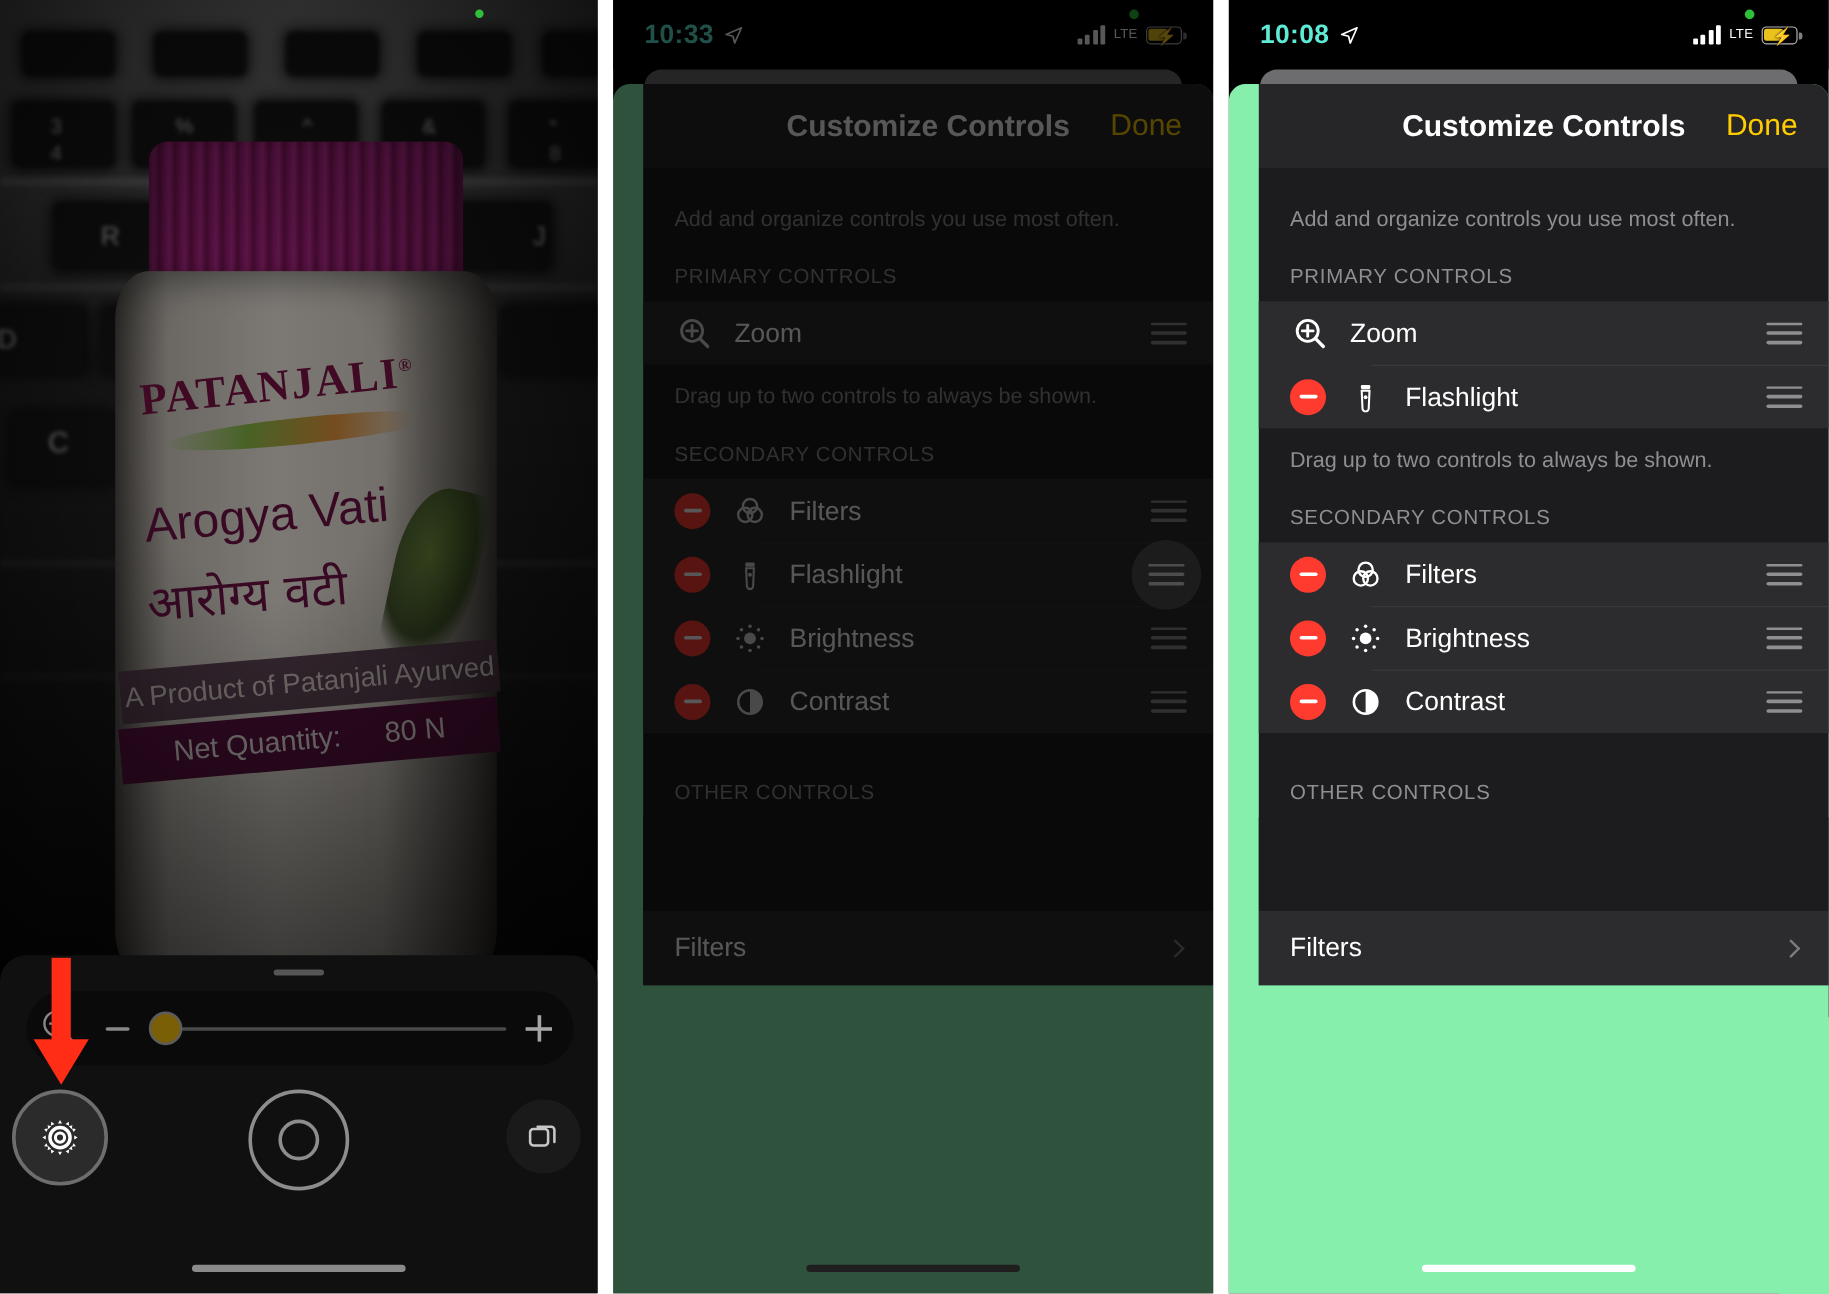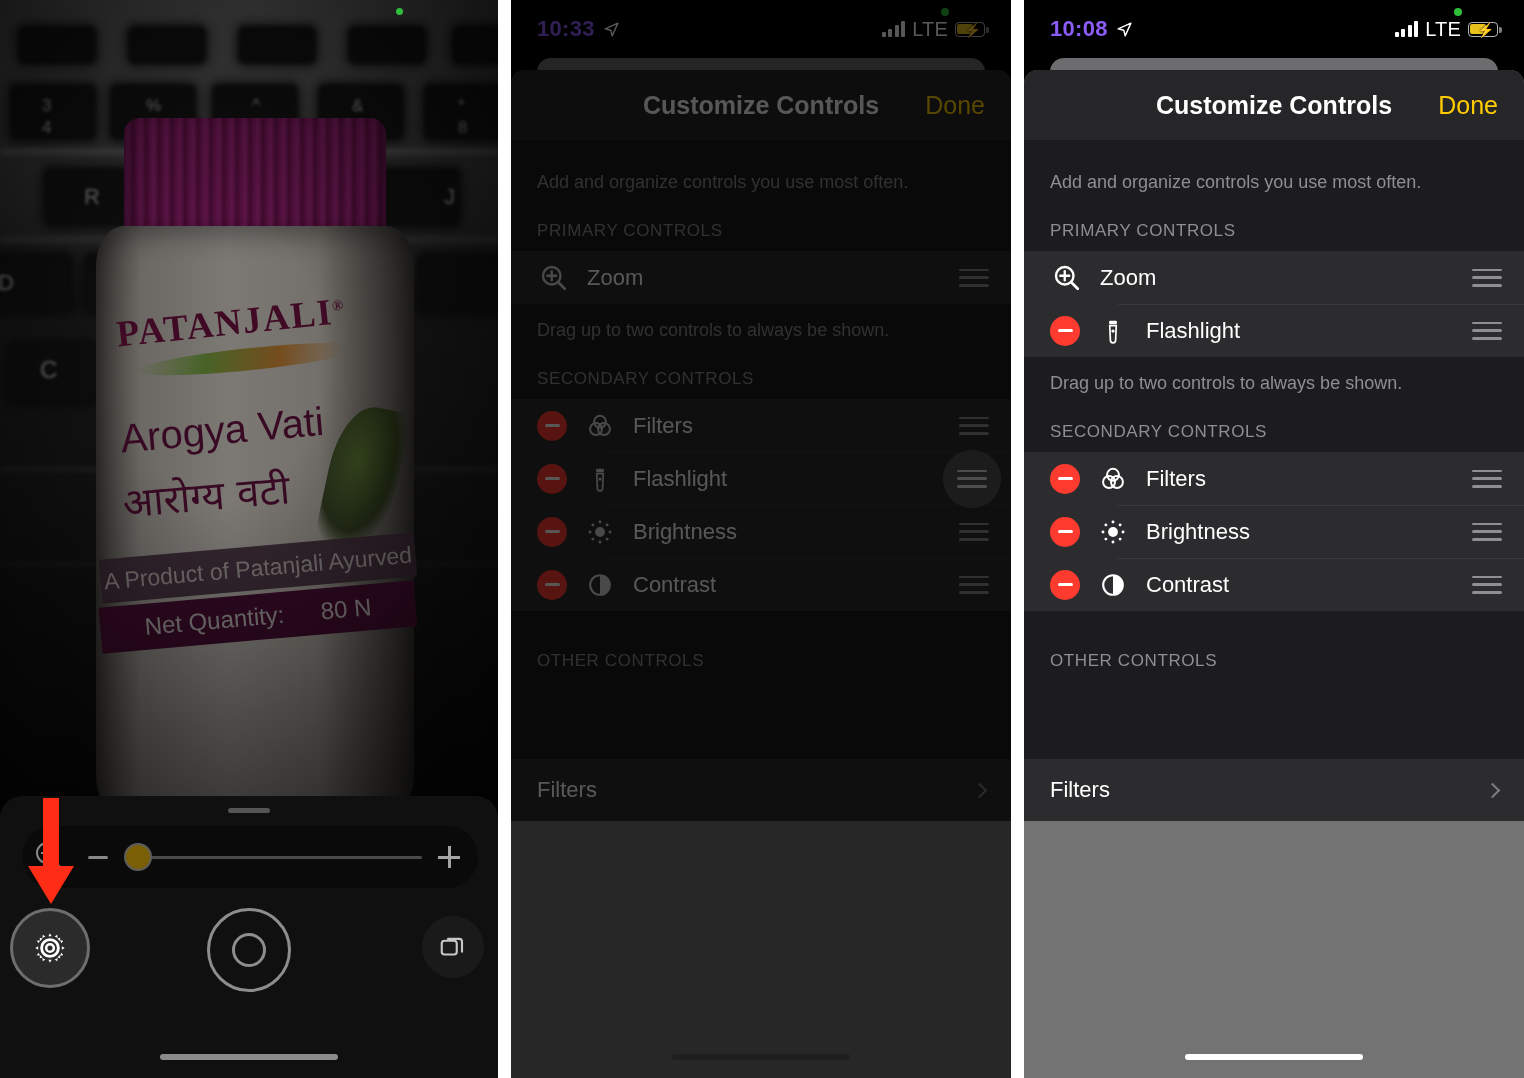--- a/index.html
+++ b/index.html
@@ -271,23 +271,23 @@
   #panel-sheet-before { width: 500px; }
   #panel-sheet-after { width: 500px; }
 
   .statusbar {
     position: absolute; left: 0; top: 0; width: 100%; height: 58px;
     background: #000;
     display: flex; align-items: center; justify-content: space-between;
     padding: 0 26px;
   }
   .sb-left { display: flex; align-items: center; gap: 8px; }
-  .sb-time { color: #8b5cf6; font-size: 22px; font-weight: 600; letter-spacing: .3px; }
+  .sb-time { color: #5eead4; font-size: 22px; font-weight: 600; letter-spacing: .3px; }
   .sb-right { display: flex; align-items: center; gap: 7px; }
-  .sb-lte { color: #fff; font-size: 20px; font-weight: 500; letter-spacing: .2px; }
+  .sb-lte { color: #fff; font-size: 11px; font-weight: 500; letter-spacing: .2px; }
   .bars { display: flex; align-items: flex-end; gap: 2.5px; height: 16px; }
   .bars i { width: 4px; background: #fff; border-radius: 1px; }
   .bars i:nth-child(1) { height: 5px; }
   .bars i:nth-child(2) { height: 8px; }
   .bars i:nth-child(3) { height: 12px; }
   .bars i:nth-child(4) { height: 16px; }
   .batt {
     position: relative; width: 30px; height: 15px; border-radius: 4px;
     border: 1.6px solid rgba(255,255,255,.7);
     display: flex; align-items: center;
@@ -310,23 +310,24 @@
             position: absolute; right: 62px; top: 8px; }
 
   .behind-card {
     position: absolute; left: 26px; top: 58px;
     width: calc(100% - 52px); height: 60px;
     border-radius: 14px 14px 0 0;
     background: #6d6d70;
   }
   .sheet {
     position: absolute; left: 0; top: 70px; right: 0; bottom: 0;
-    background: #737373;
+    background: #86efac;
     border-radius: 14px 14px 0 0;
     overflow: hidden;
+    padding-left: 25px;
   }
   .sheet-header {
     position: relative; height: 70px;
     display: flex; align-items: center; justify-content: center;
     background: #262628;
   }
   .sheet-title { color: #fff; font-size: 25px; font-weight: 700; }
   .sheet-done {
     position: absolute; right: 26px; top: 50%; transform: translateY(-50%);
     color: #ffcc00; font-size: 25px; font-weight: 400;

